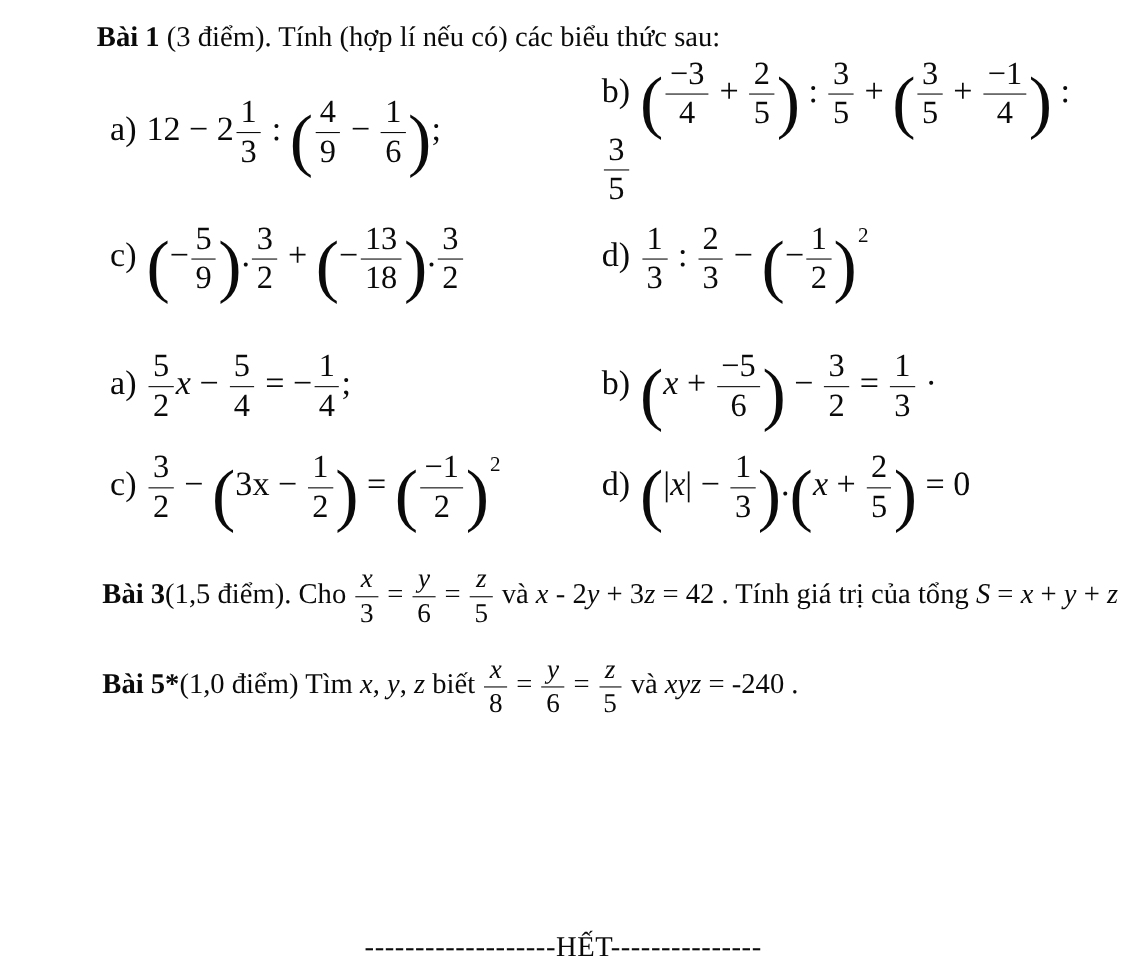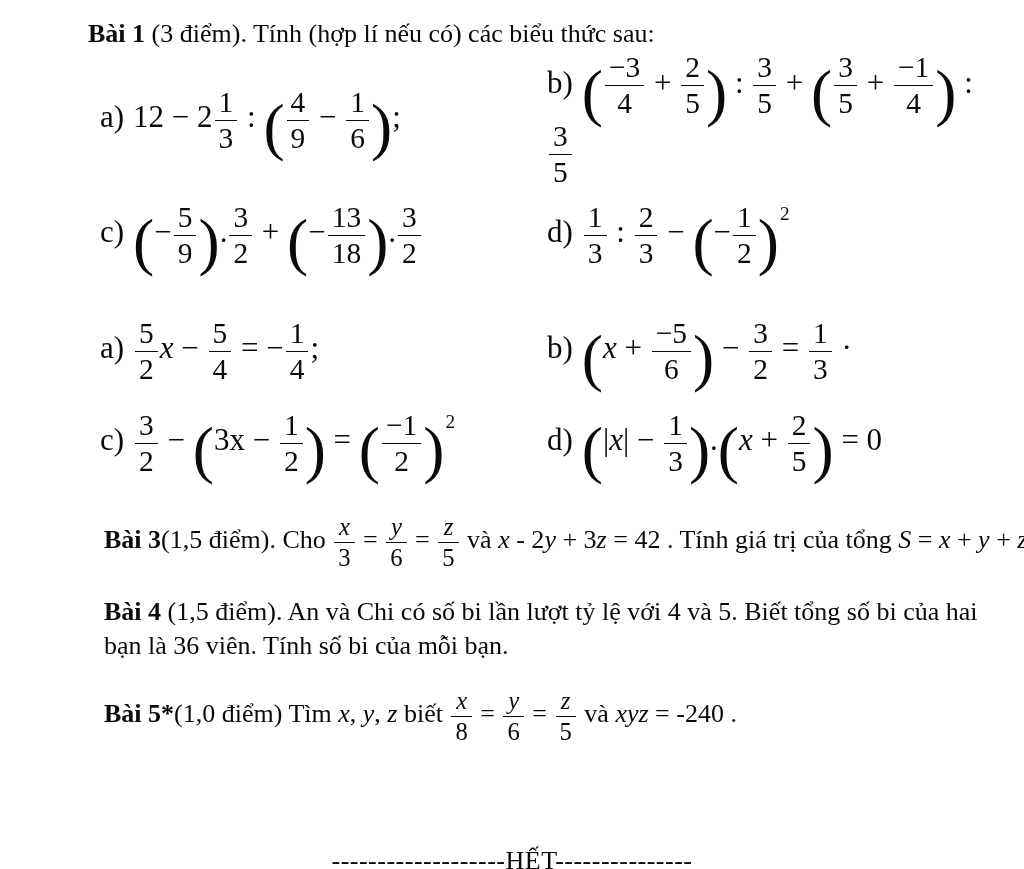--- a/index.html
+++ b/index.html
@@ -11,21 +11,21 @@
   }
   .prob{margin:0 0 0 0;}
   .prob + .prob{margin-top:24px;}
   .phead{font-size:26px;margin:0;line-height:1.35;}
   .plabel{font-weight:bold;}
   .mrow{display:flex;align-items:center;min-height:92px;}
   .mcell{width:50%;font-size:31px;}
   .mcell.left{padding-left:12px;box-sizing:border-box;}
   .mcell.right{padding-left:6px;box-sizing:border-box;}
   .tag{margin-right:9px;}
-  .ptext{font-size:26px;margin:6px 16px 0;line-height:1.3;}
+  .ptext{font-size:26px;margin:6px 5px 0;line-height:1.3;}
   .nowrap{white-space:nowrap;}
   
   .math i{font-style:italic;}
   .frac{display:inline-block;vertical-align:middle;text-align:center;
         font-size:0.95em;line-height:1.12;margin:0 2px;}
   .frac .fn{display:block;padding:0 4px 1px;border-bottom:1.6px solid #0a0a0a;}
   .frac .fd{display:block;padding:1px 4px 0;}
   .bp{display:inline-block;font-size:2.05em;line-height:0.8;vertical-align:-0.33em;}
   .msup{font-size:0.62em;vertical-align:1.15em;margin-left:1px;}
   .footer{
@@ -58,22 +58,19 @@
     <div class="mrow">
       <div class="mcell left"><span class="tag">c)</span><span class="math"><span class="frac"><span class="fn">3</span><span class="fd">2</span></span> − <span class="bp">(</span>3x − <span class="frac"><span class="fn">1</span><span class="fd">2</span></span><span class="bp">)</span> = <span class="bp">(</span><span class="frac"><span class="fn">−1</span><span class="fd">2</span></span><span class="bp">)</span><span class="msup">2</span></span></div>
       <div class="mcell right"><span class="tag">d)</span><span class="math"><span class="bp">(</span>|<i>x</i>| − <span class="frac"><span class="fn">1</span><span class="fd">3</span></span><span class="bp">)</span>.<span class="bp">(</span><i>x</i> + <span class="frac"><span class="fn">2</span><span class="fd">5</span></span><span class="bp">)</span> = 0</span></div>
     </div>
   </section>
 
   <section class="prob">
     <p class="ptext nowrap"><b class="plabel">Bài 3</b><span>(1,5 điểm).</span><span class="math">  Cho <span class="frac"><span class="fn"><i>x</i></span><span class="fd">3</span></span> = <span class="frac"><span class="fn"><i>y</i></span><span class="fd">6</span></span> = <span class="frac"><span class="fn"><i>z</i></span><span class="fd">5</span></span> và <i>x</i> - 2<i>y</i> + 3<i>z</i> = 42 . Tính giá trị của tổng  <i>S</i> = <i>x</i> + <i>y</i> + <i>z</i></span></p>
   </section>
 
-  <section class="prob">
-    <p class="ptext"><b class="plabel">Bài 4</b><span> (1,5 điểm).</span><span class="math"> An và Chi có số bi lần lượt tỷ lệ với 4 và 5. Biết tổng số bi của hai bạn là 36 viên. Tính số bi của mỗi bạn.</span></p>
-  </section>
 
   <section class="prob">
     <p class="ptext nowrap"><b class="plabel">Bài 5*</b><span>(1,0 điểm)</span><span class="math"> Tìm <i>x</i>, <i>y</i>, <i>z</i> biết <span class="frac"><span class="fn"><i>x</i></span><span class="fd">8</span></span> = <span class="frac"><span class="fn"><i>y</i></span><span class="fd">6</span></span> = <span class="frac"><span class="fn"><i>z</i></span><span class="fd">5</span></span> và <i>xyz</i> = -240 .</span></p>
   </section>
 
   <div class="footer">-------------------HẾT---------------</div>
 </div>
 
 </body></html>

